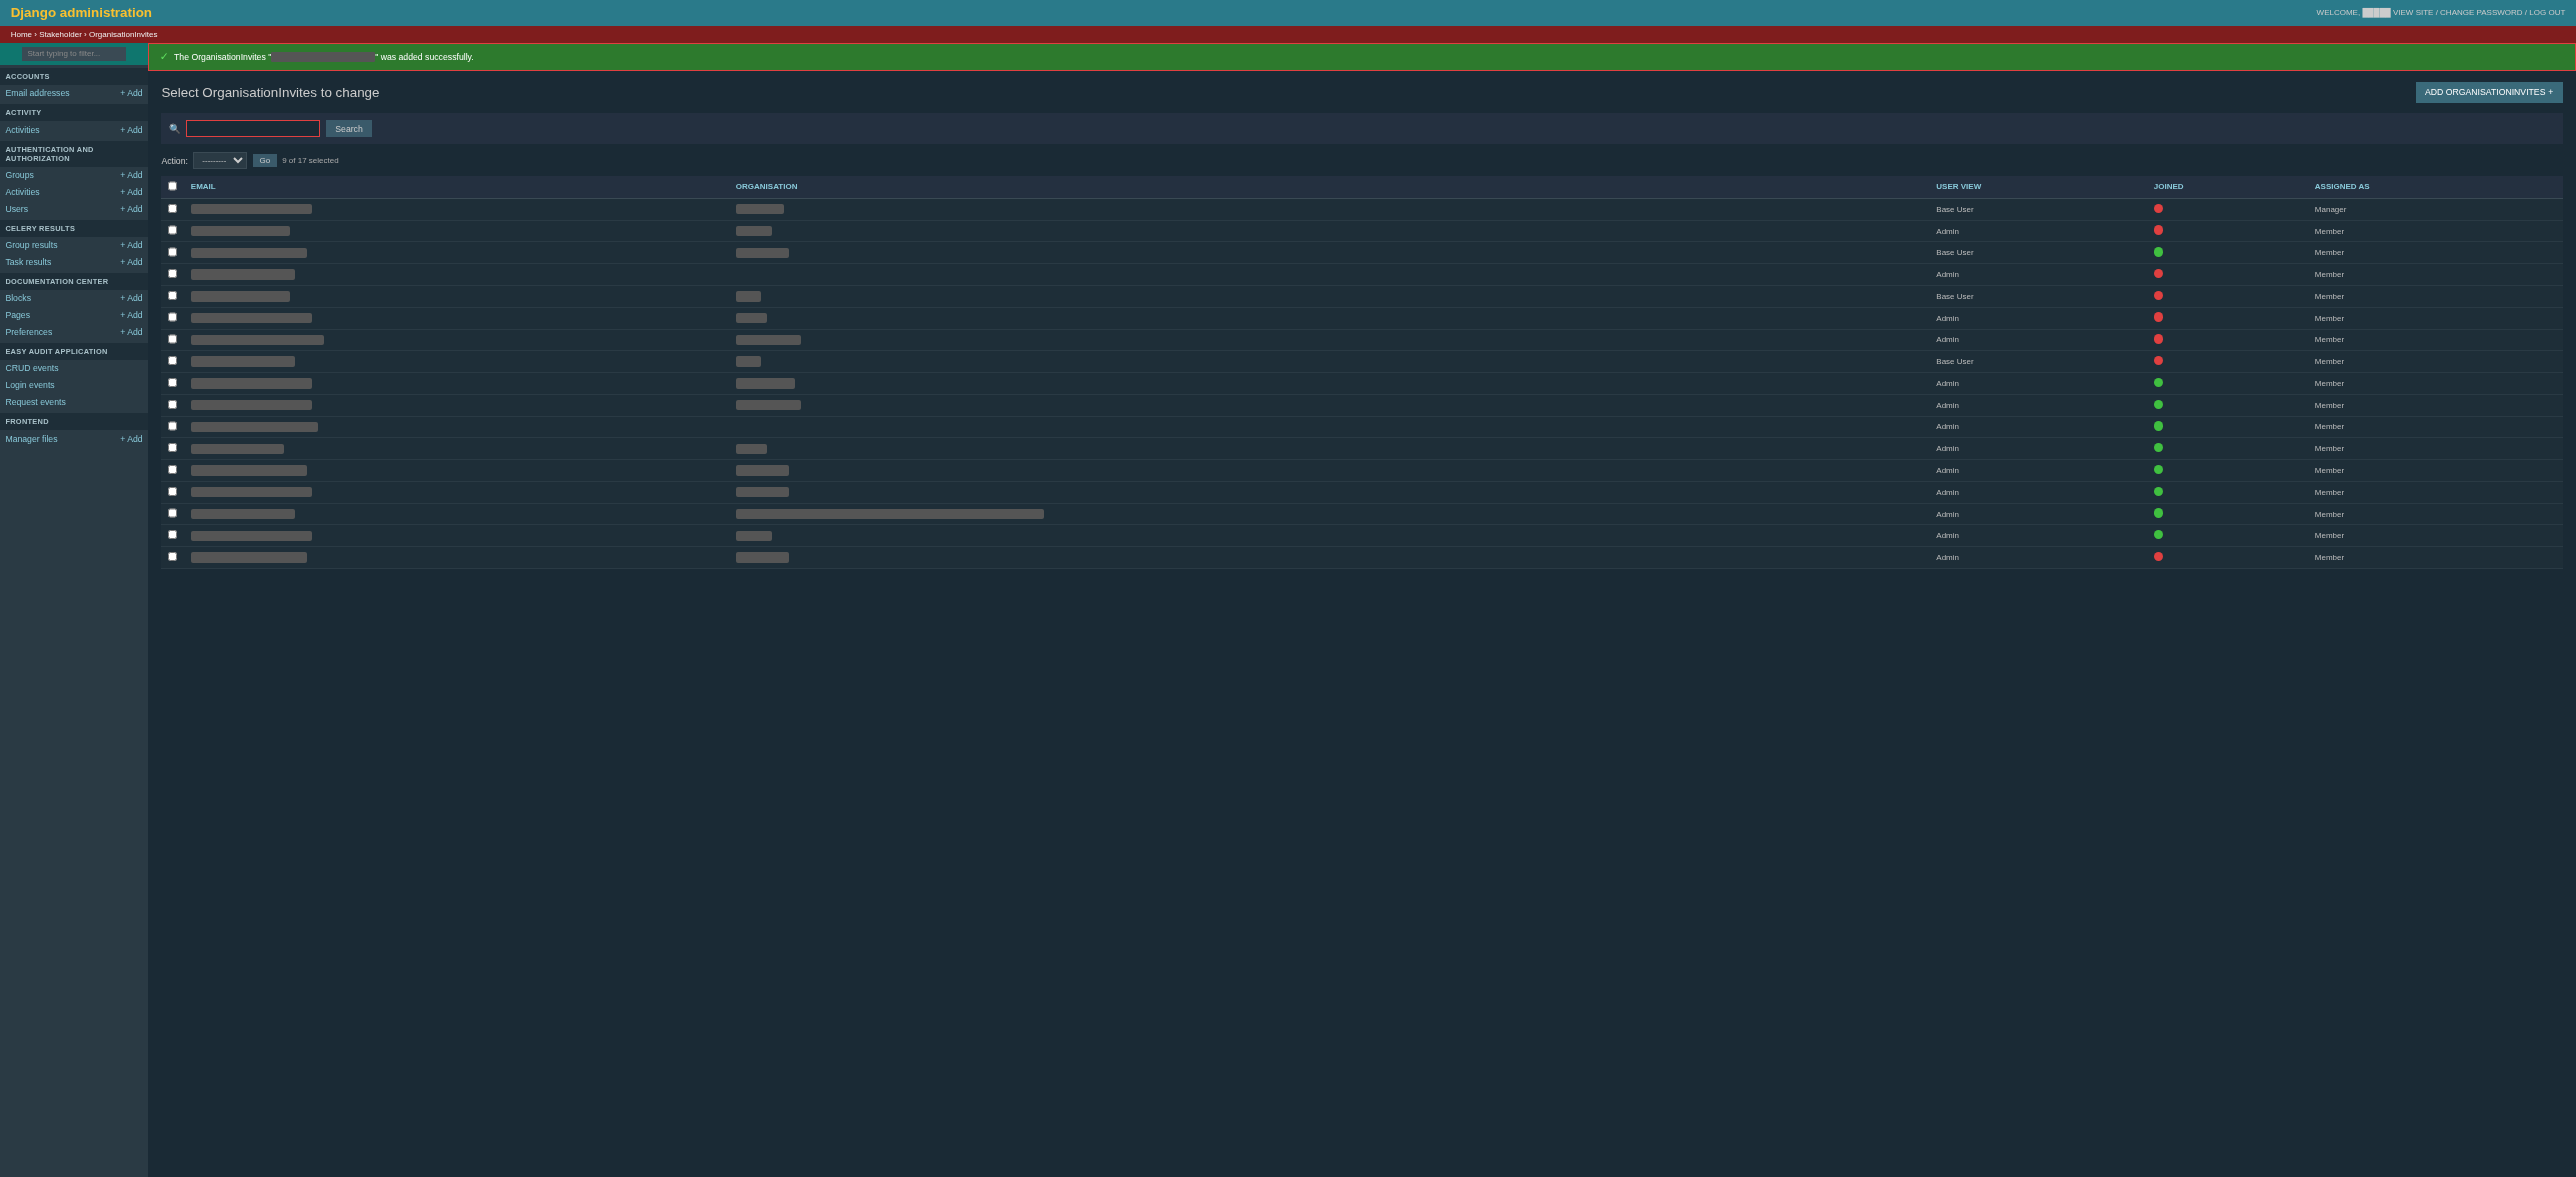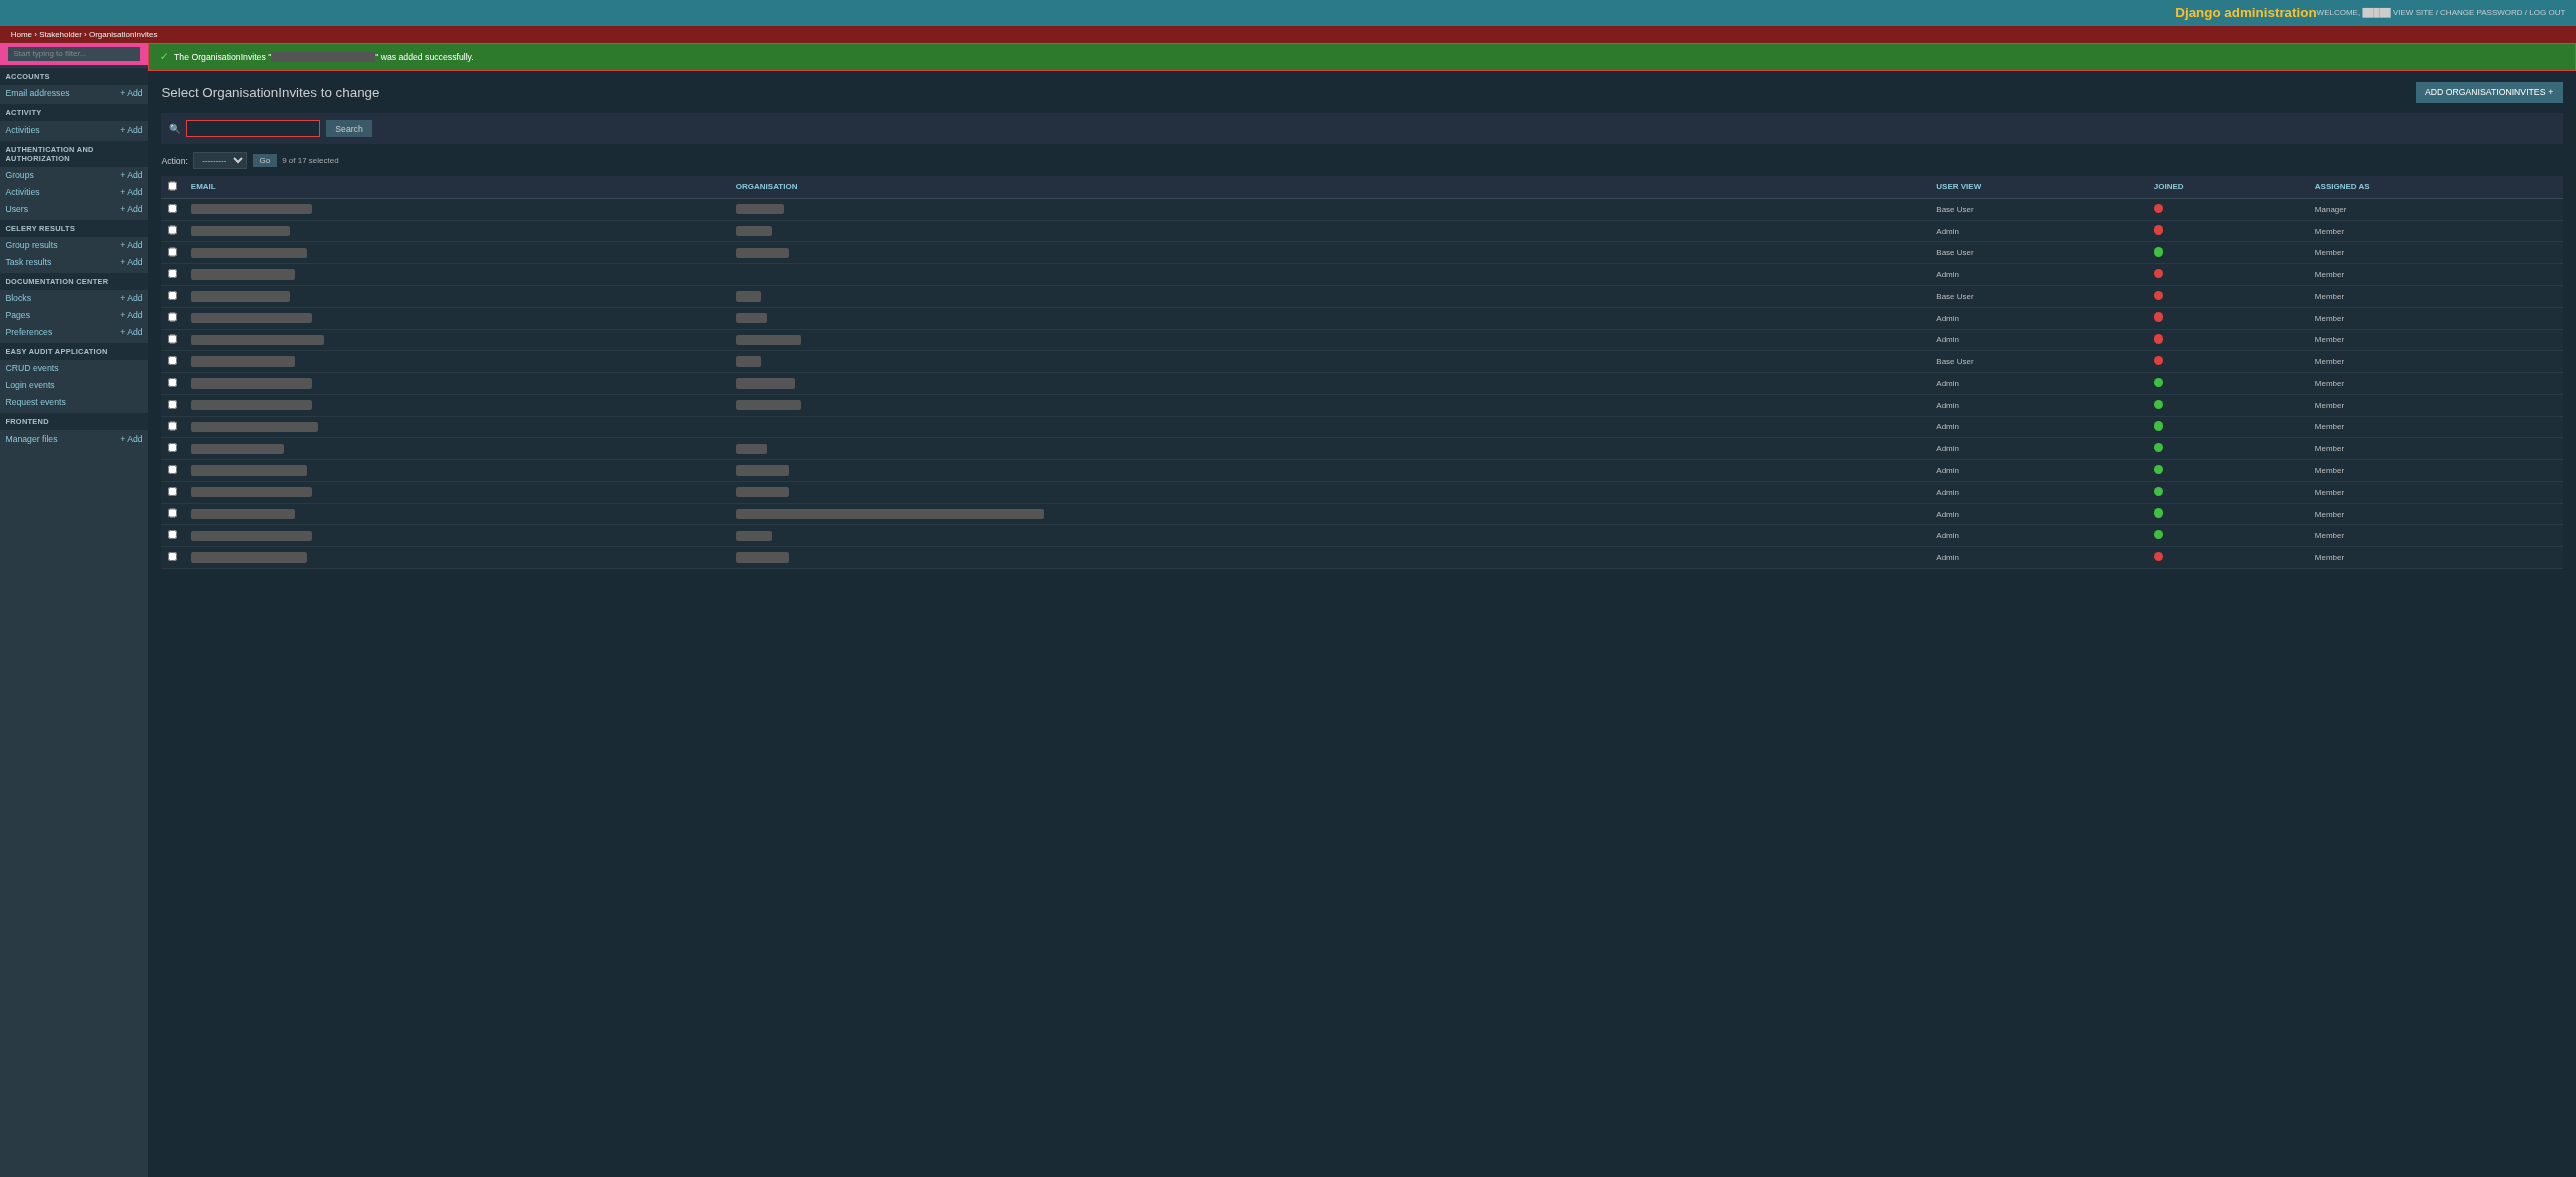--- a/index.html
+++ b/index.html
@@ -4,21 +4,21 @@
   <style>
     * { box-sizing: border-box; margin: 0; padding: 0; }
     body { font-family: Arial, sans-serif; font-size: 8.7px; background: #1a2a35; color: #ccc; min-height: 100vh; }
 
     
     #header {
       background: #2a7a8a;
       padding: 5.4px 10.7px;
       display: flex;
       align-items: center;
-      justify-content: flex-end;
+      justify-content: space-between;
     }
     #header h1 { color: #f8c030; font-size: 13.4px; font-weight: bold; }
     #header .user-tools { color: #ccc; font-size: 8px; }
     #header .user-tools a { color: #ccc; text-decoration: none; }
 
     
     #breadcrumb {
       background: #7f1d1d;
       padding: 4px 10.7px;
       font-size: 8px;
@@ -29,22 +29,22 @@
     
     #main-layout { display: flex; min-height: calc(100vh - 40px); }
 
     
     #sidebar {
       width: 148px;
       background: #2a3a44;
       flex-shrink: 0;
     }
     #sidebar-filter {
-      background: #ec4899;
-      padding: 4px 8px;
+      background: #0f766e;
+      padding: 4px 22px;
     }
     #sidebar-filter input {
       width: 100%;
       background: #3a4a54;
       border: none;
       color: #ccc;
       padding: 2.7px 5.4px;
       font-size: 8px;
       outline: none;
     }

